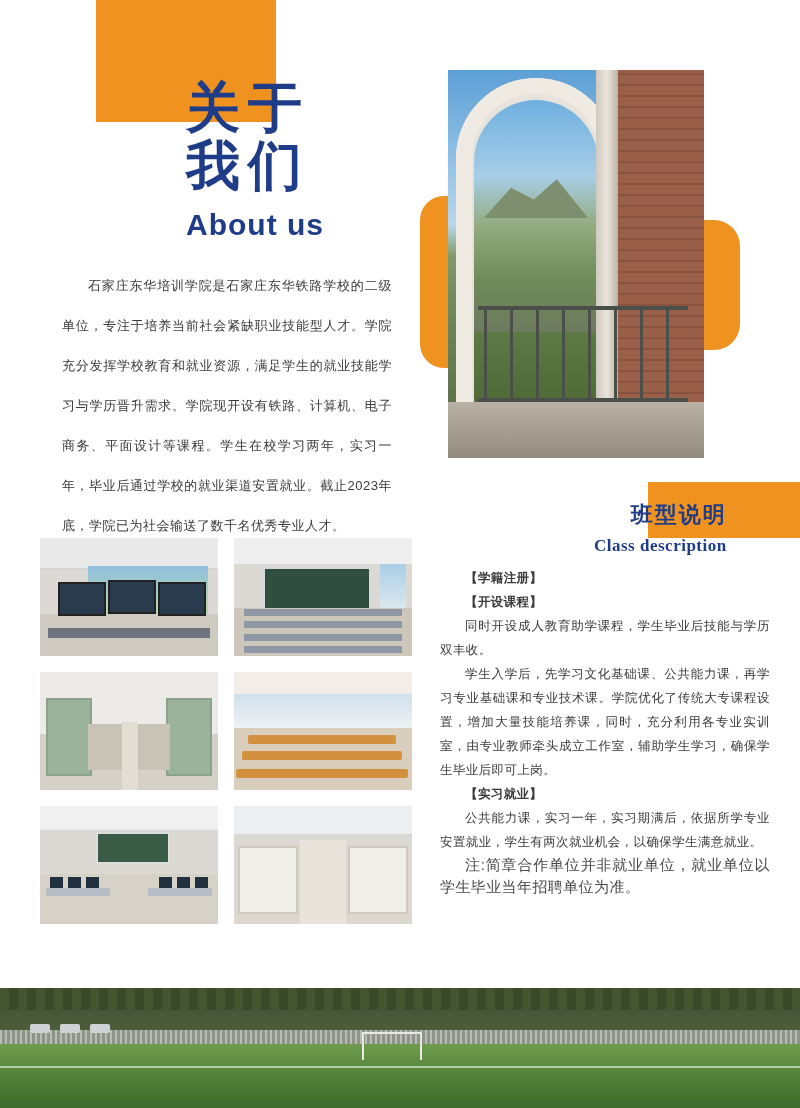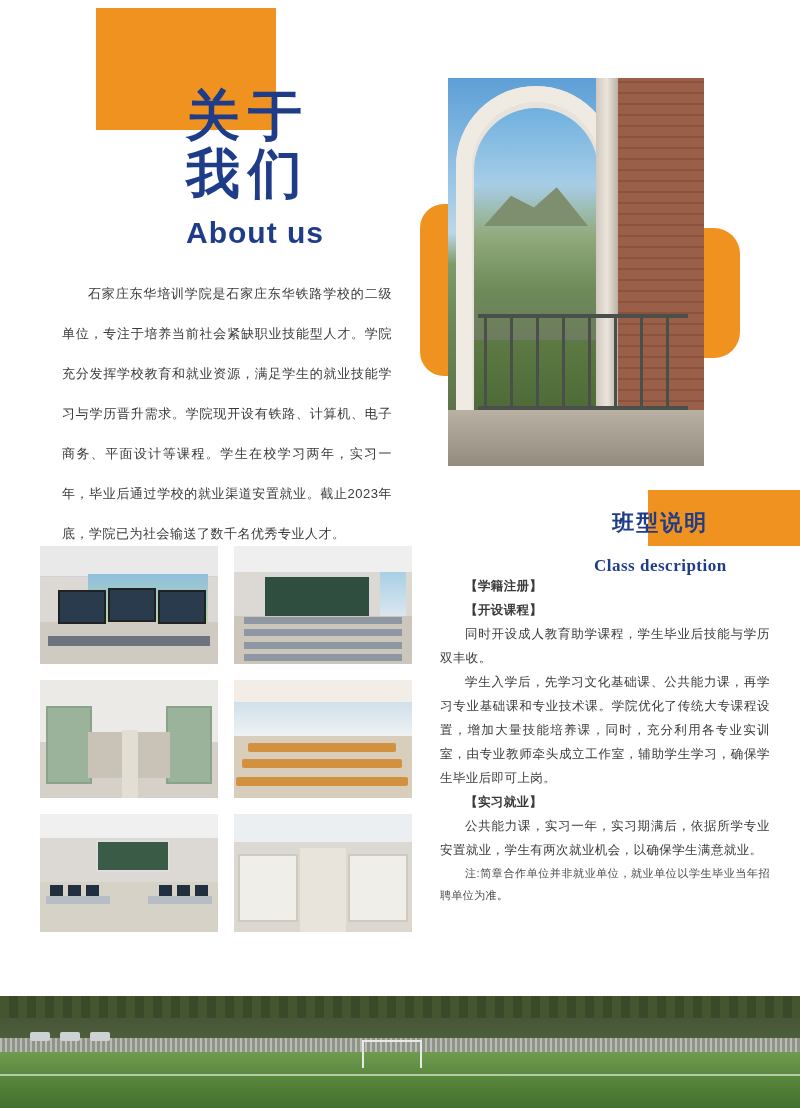--- a/index.html
+++ b/index.html
@@ -11,21 +11,21 @@
     width: 800px;
     height: 1108px;
     position: relative;
     overflow: hidden;
     font-family: "Liberation Sans", sans-serif;
     color: #333;
   }
 
   .page {
     position: absolute;
-    left: 0; top: 8px;
+    left: 0; top: 0;
     width: 800px;
     height: 801px;
     background: #ffffff;
   }
 
   
   .orange-block-top {
     position: absolute;
     left: 96px; top: 0px;
     width: 180px; height: 122px;
@@ -165,30 +165,30 @@
   .hero-photo .floor {
     position: absolute;
     left: 0; bottom: 0; width: 100%; height: 56px;
     background: linear-gradient(#b9b2a4, #938c7e);
   }
 
   
   .class-heading {
     position: absolute;
     left: 594px; top: 500px;
-    text-align: center;
+    text-align: right;
   }
   .class-cn {
     font-size: 22px;
     font-weight: bold;
     color: #1f3c88;
     letter-spacing: 2px;
   }
   .class-en {
-    margin-top: 18px;
+    margin-top: 6px;
     font-family: "Liberation Serif", serif;
     font-size: 17px;
     font-weight: bold;
     color: #1f3c88;
     letter-spacing: 0.5px;
   }
 
   
   .class-body {
     position: absolute;
@@ -203,21 +203,21 @@
   .class-body p {
     margin: 0 0 0 0;
     text-indent: 25px;
   }
   .class-body p.sub-head {
     text-indent: 25px;
     font-weight: bold;
   }
   .class-body p.note {
     text-indent: 25px;
-    font-size: 11px;
+    font-size: 15px;
     line-height: 22px;
     color: #4a4a4a;
   }
 
   
   .photo-grid {
     position: absolute;
     left: 40px; top: 538px;
     width: 372px;
     display: grid;

